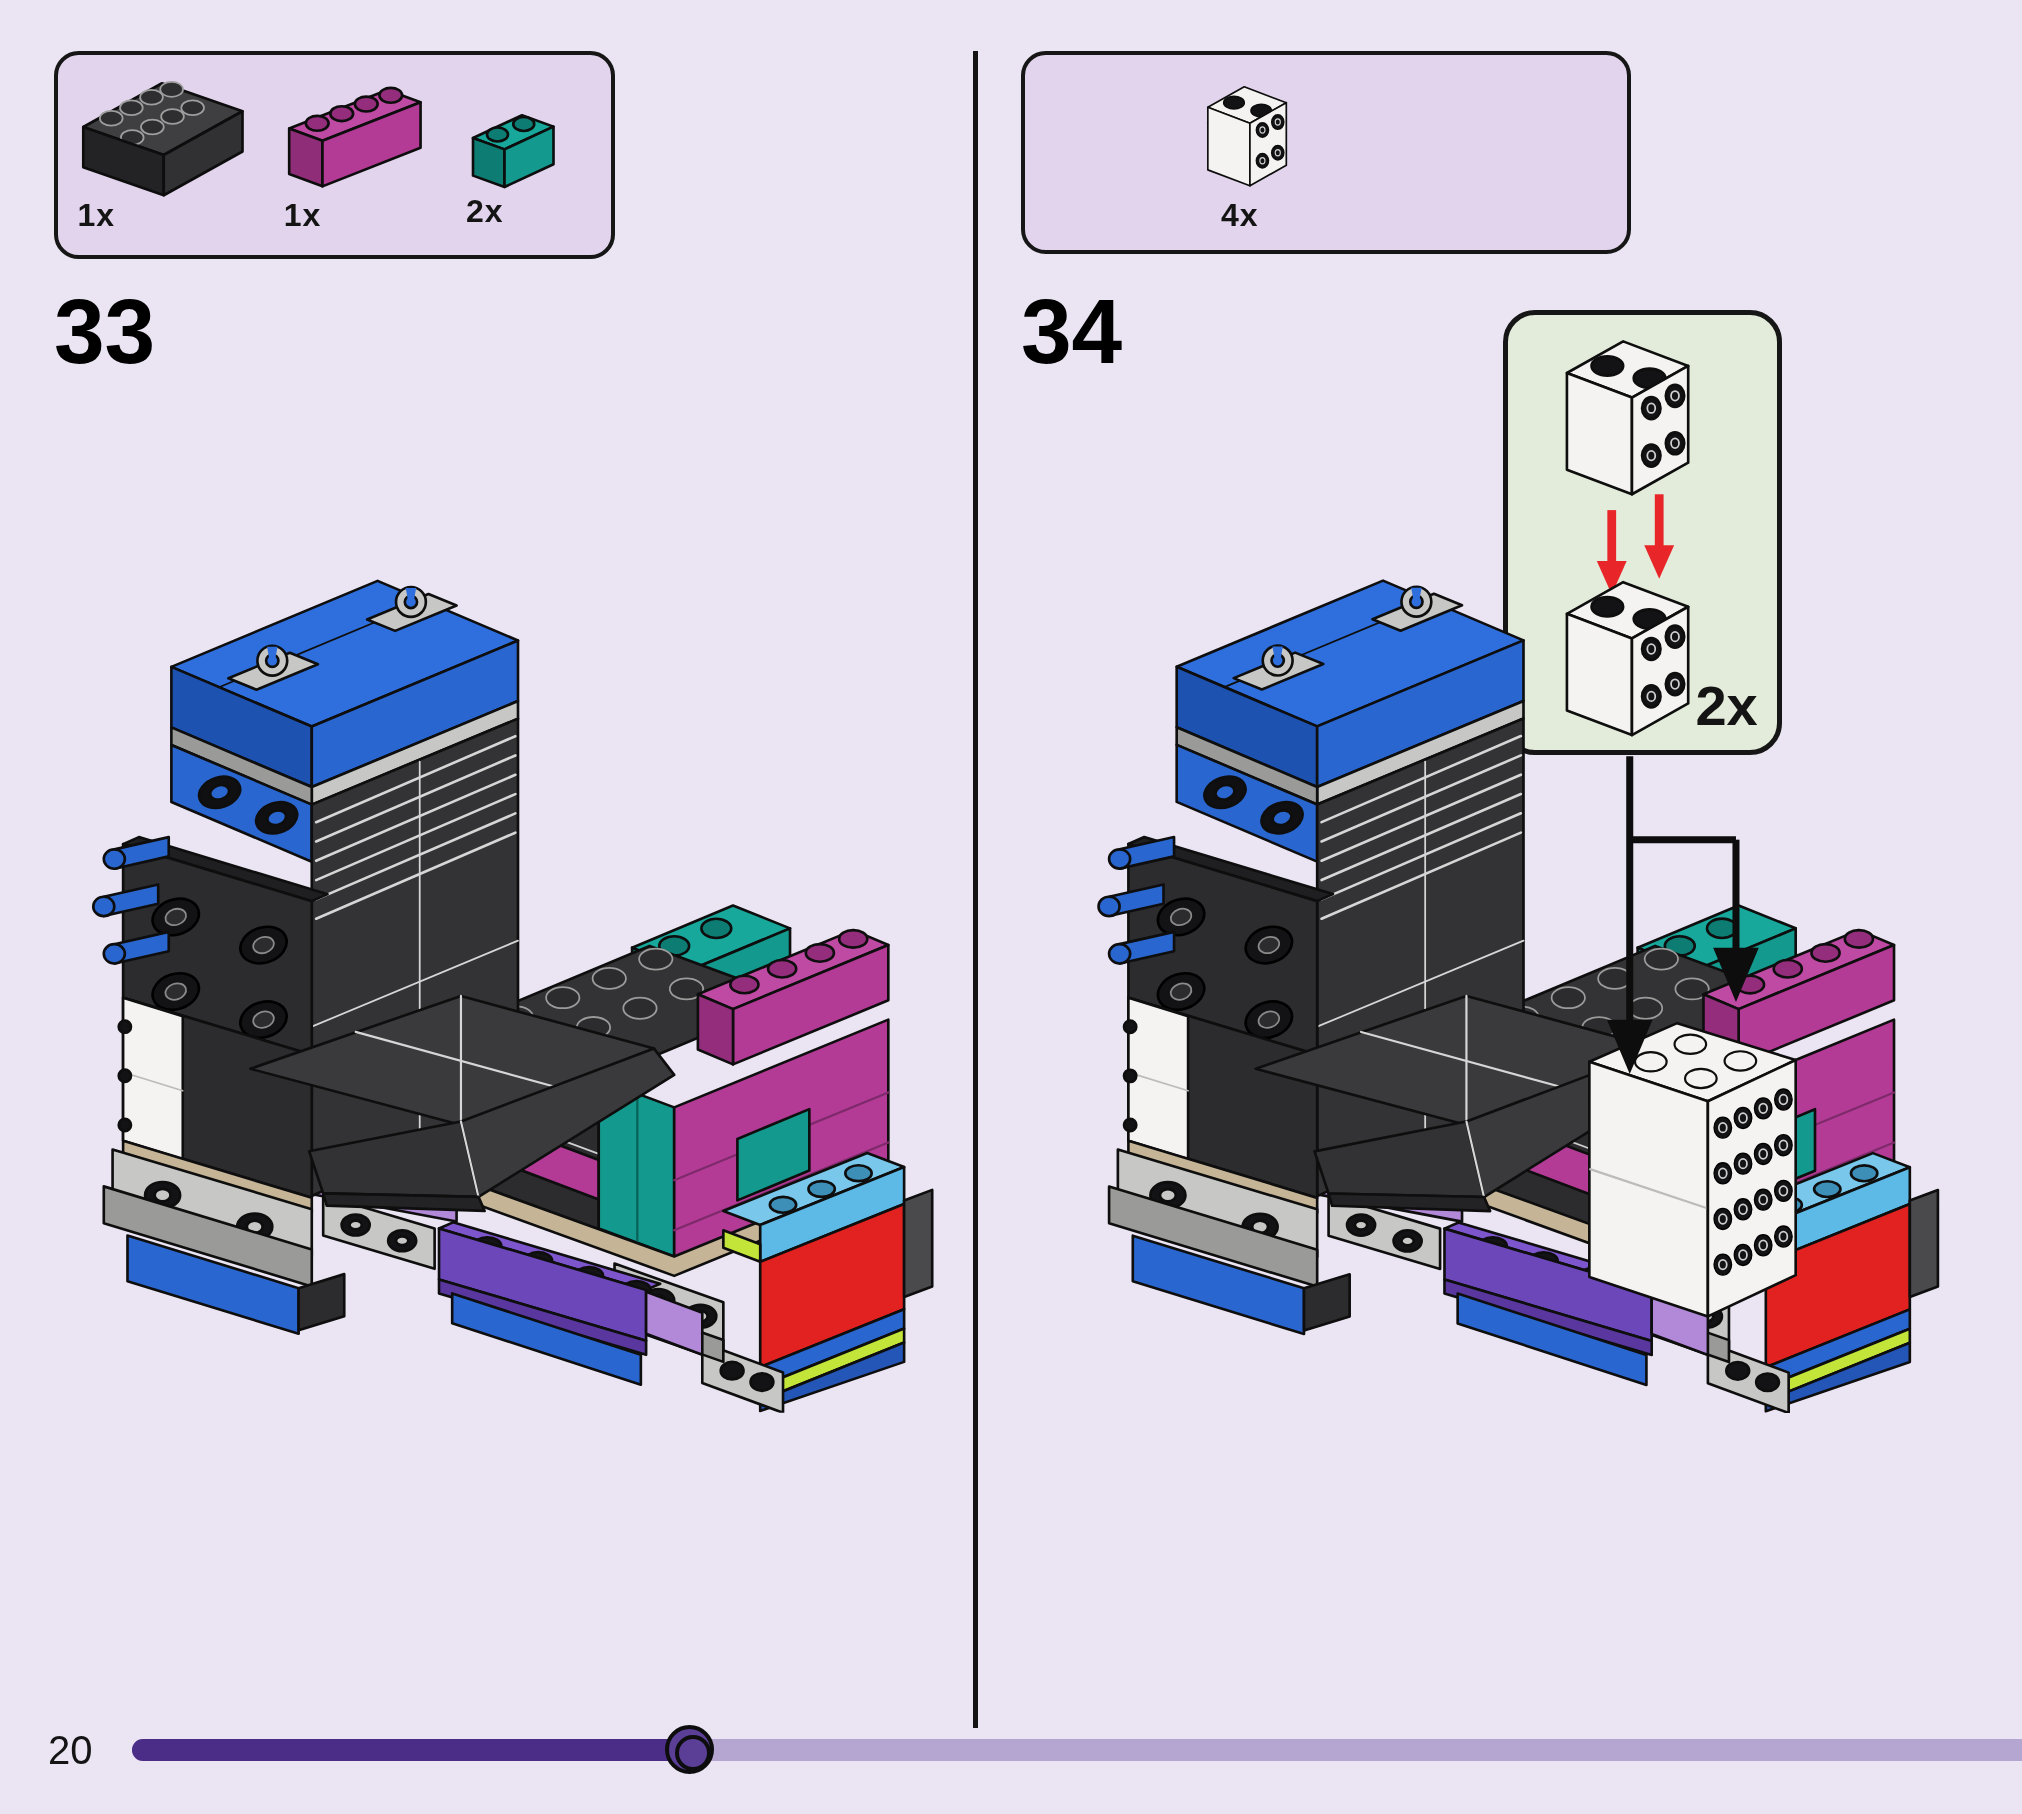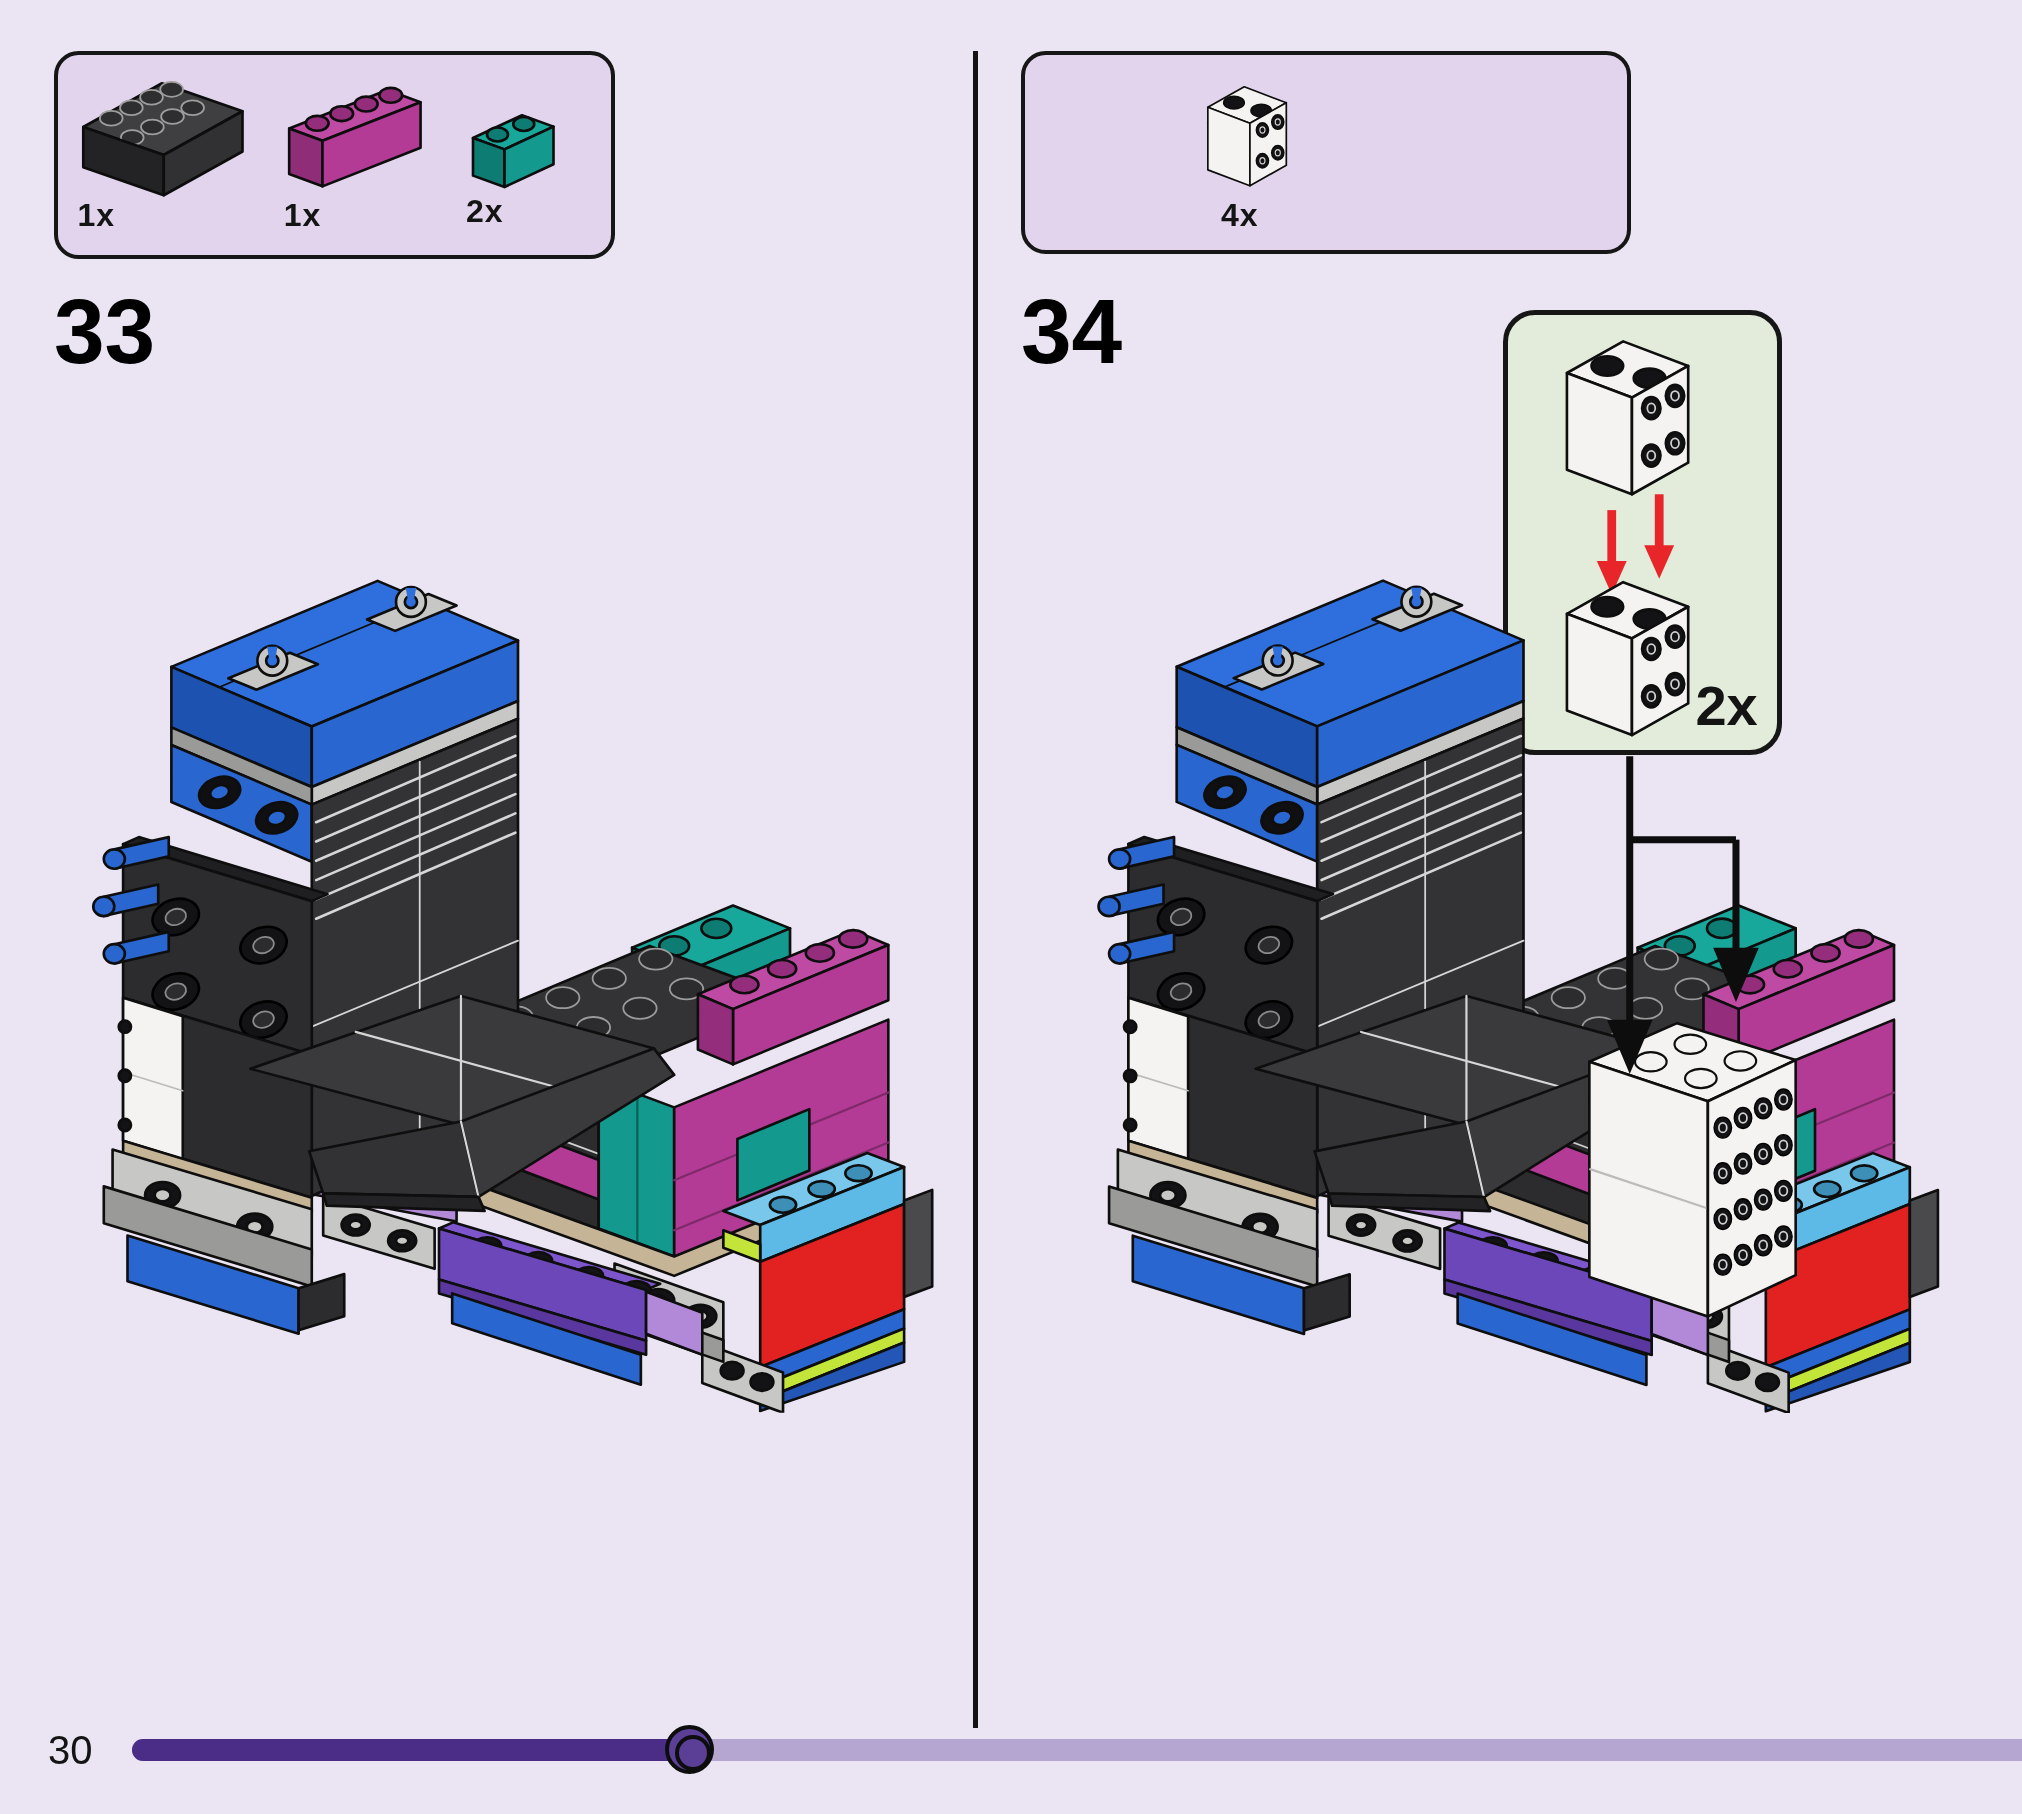--- a/index.html
+++ b/index.html
@@ -403,21 +403,21 @@
         <line x1="691" y1="252" x2="691" y2="560" stroke="#0d0d0d" stroke-width="8"></line>
         <polygon points="665,552 717,552 691,614" fill="#0d0d0d"></polygon>
         <line x1="691" y1="347" x2="812" y2="347" stroke="#0d0d0d" stroke-width="8"></line>
         <line x1="812" y1="347" x2="812" y2="478" stroke="#0d0d0d" stroke-width="8"></line>
         <polygon points="786,470 838,470 812,532" fill="#0d0d0d"></polygon>
       </g>
     </svg>
   </section>
 
   <footer>
-    <span class="page-number">30</span>
+    <span class="page-number">20</span>
     <div class="progress-track">
       <div class="progress-fill"></div>
     </div>
     <div class="progress-knob"></div>
   </footer>
 
 </div>
 
 
 </body></html>

